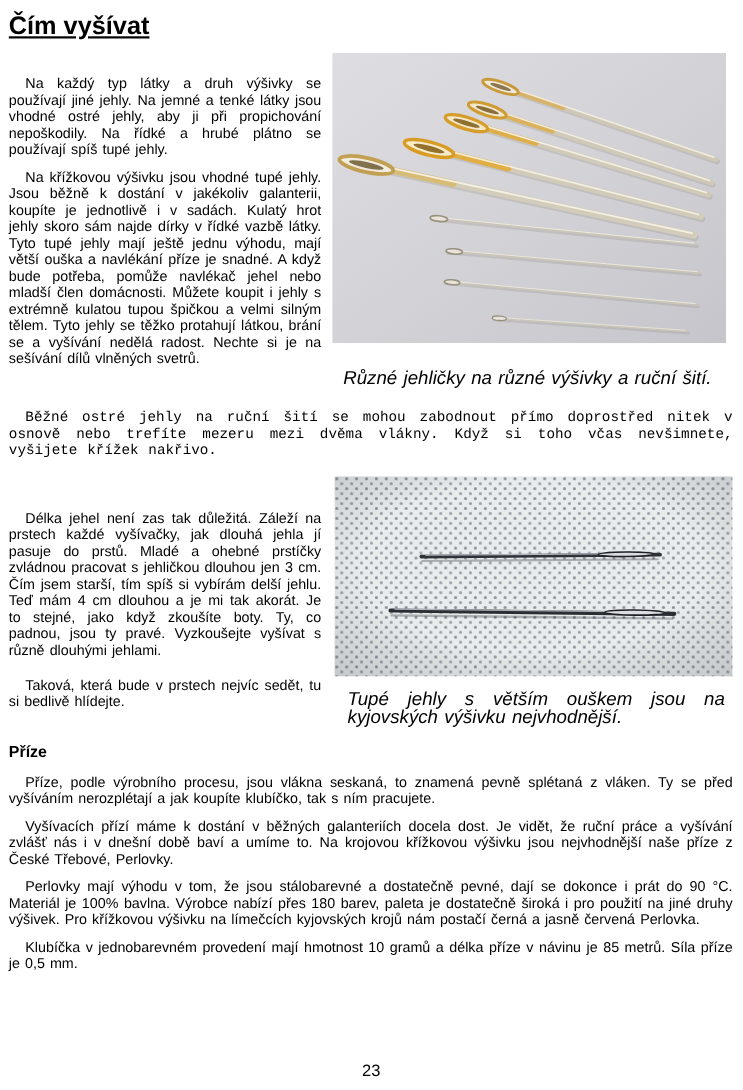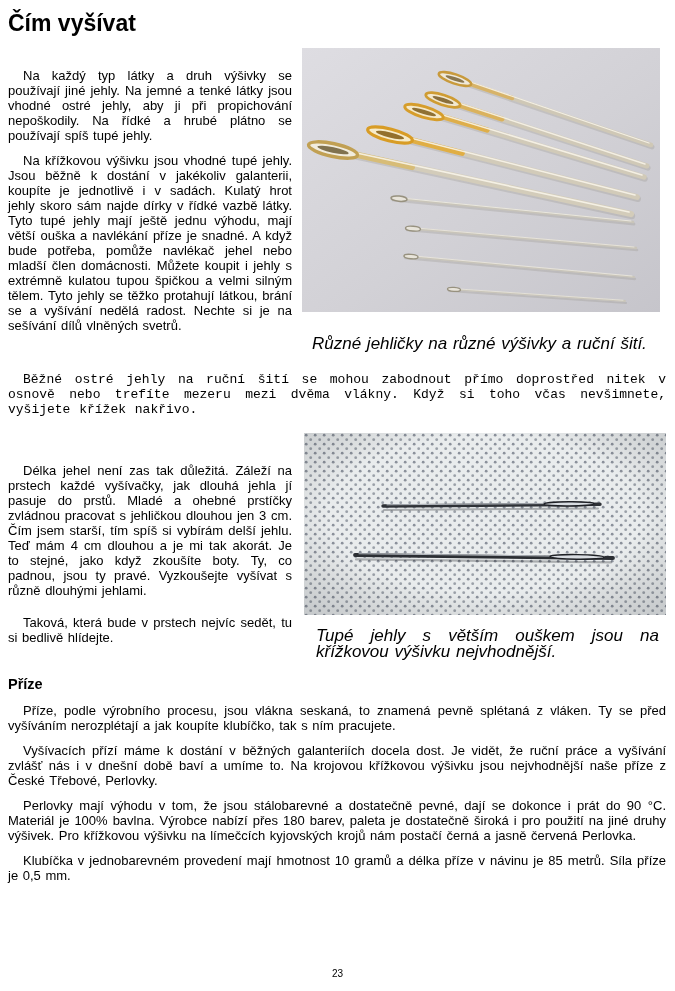--- a/index.html
+++ b/index.html
@@ -10,21 +10,21 @@
     padding:8px 9px 0 8px;
     background:#ffffff;
     color:#000000;
     font-family:"Liberation Sans", sans-serif;
     font-size:13px;
     line-height:15px;
     overflow:hidden;
   }
   h1.doc-title {
     font-size:23px; line-height:26px;
-    margin:2px 0 0 0; font-weight:bold;
+    margin:2px 0 0 0; font-weight:bold;text-decoration:underline;
   }
   h2.sec-heading {
     font-size:14.5px; line-height:17px;
     margin:24px 0 0 0; font-weight:bold;
   }
   p.body-p {
     margin:10px 0 0 0;
     text-indent:15px;
     text-align:justify;
     word-spacing:1px;
@@ -40,21 +40,21 @@
     word-spacing:1px;
   }
   .cap1 { margin:24px 0 0 12px; text-align:left; }
   .cap2 { margin:13px 4px 0 16px; text-align:justify; }
   .col2-text { padding-top:14px; }
   .takova { margin-top:17px !important; }
   .photo1 { display:block; margin-left:2px; }
   .photo2 { display:block; margin-left:4px; }
   .page-footer {
     position:absolute; left:0; right:0; bottom:10px;
-    text-align:center; font-size:10px;
+    text-align:center; font-size:15px;
   }
 </style>
 </head>
 <body>
 
 <div class="page">
 
   <h1 class="doc-title">Čím vyšívat</h1>
 
   <section>
@@ -176,21 +176,21 @@
               <line x1="83" y1="71.8" x2="288" y2="70.2" stroke="#c9ced4" stroke-width="1" stroke-linecap="round" opacity="0.85"></line>
               <ellipse cx="265" cy="70.9" rx="25" ry="2.1" fill="#d9dde2" stroke="#1f2126" stroke-width="1.4" transform="rotate(-0.5 265 70.9)"></ellipse>
             </g>
             <g>
               <line x1="52" y1="124" x2="307" y2="127" stroke="#1c1e22" stroke-width="2.2" stroke-linecap="round" opacity="0.3" transform="translate(0,2.4)"></line>
               <line x1="51" y1="122" x2="309" y2="125" stroke="#2b2e33" stroke-width="3.8" stroke-linecap="round"></line>
               <line x1="55" y1="120.8" x2="300" y2="123.6" stroke="#c9ced4" stroke-width="1.1" stroke-linecap="round" opacity="0.85"></line>
               <ellipse cx="273" cy="123.9" rx="27" ry="2.3" fill="#d9dde2" stroke="#1e2025" stroke-width="1.4" transform="rotate(0.6 273 123.9)"></ellipse>
             </g>
           </svg>
-          <figcaption class="cap2">Tupé jehly s větším ouškem jsou na křížkovou výšivku nejvhodnější.</figcaption>
+          <figcaption class="cap2">Tupé jehly s větším ouškem jsou na kyjovských výšivku nejvhodnější.</figcaption>
         </figure>
       </div>
     </div>
   </section>
 
   <section>
     <h2 class="sec-heading" style="margin-top:16px;">Příze</h2>
     <p class="body-p">Příze, podle výrobního procesu, jsou vlákna seskaná, to znamená pevně splétaná z vláken. Ty se před vyšíváním nerozplétají a jak koupíte klubíčko, tak s ním pracujete.</p>
     <p class="body-p">Vyšívacích přízí máme k dostání v běžných galanteriích docela dost. Je vidět, že ruční práce a vyšívání zvlášť nás i v dnešní době baví a umíme to. Na krojovou křížkovou výšivku jsou nejvhodnější naše příze z České Třebové, Perlovky.</p>
     <p class="body-p">Perlovky mají výhodu v tom, že jsou stálobarevné a dostatečně pevné, dají se dokonce i prát do 90 °C. Materiál je 100% bavlna. Výrobce nabízí přes 180 barev, paleta je dostatečně široká i pro použití na jiné druhy výšivek. Pro křížkovou výšivku na límečcích kyjovských krojů nám postačí černá a jasně červená Perlovka.</p>

